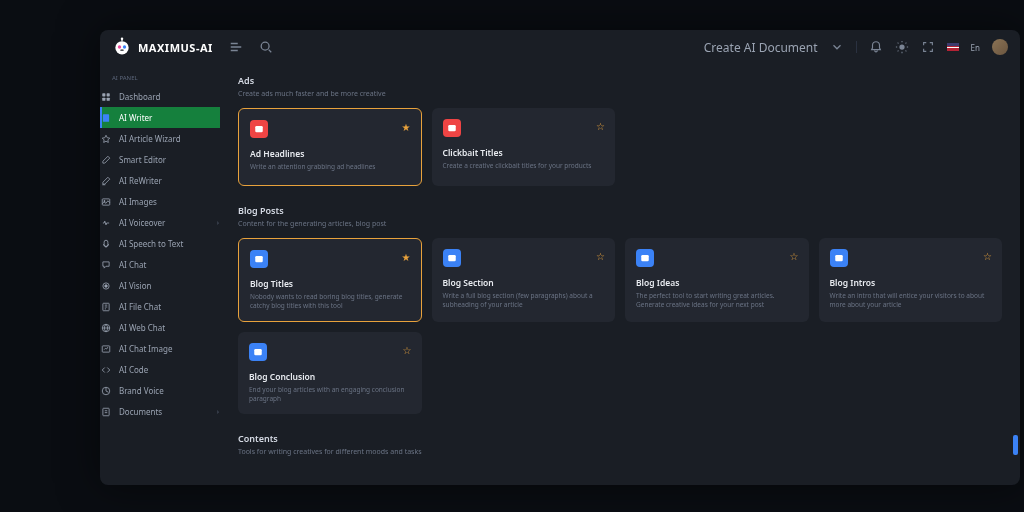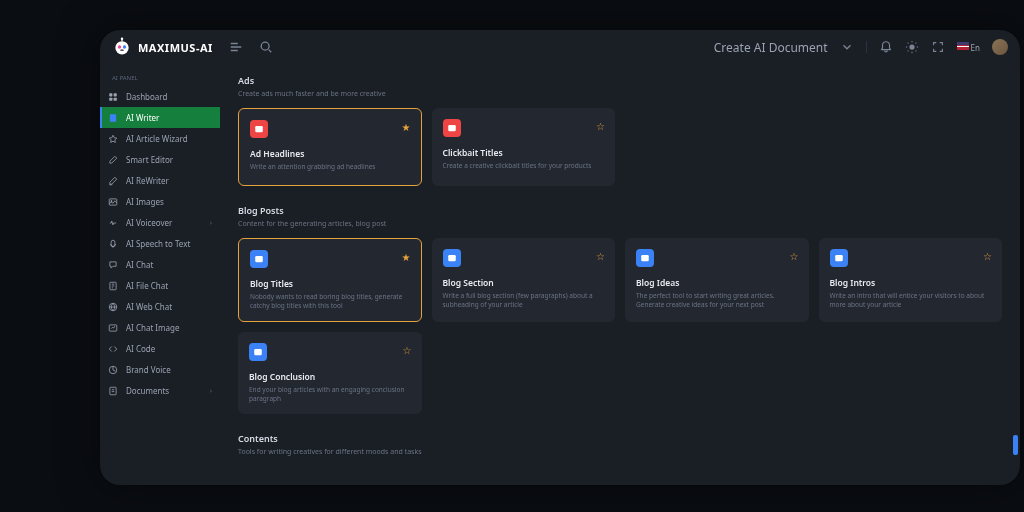--- a/index.html
+++ b/index.html
@@ -1,33 +1,33 @@
 <!DOCTYPE html>
 <html><head>
 <meta charset="utf-8">
 <style>
 *{margin:0;padding:0;box-sizing:border-box;font-family:system-ui,-apple-system,sans-serif}
 body{background:#0a0d12;width:1024px;height:512px;overflow:hidden;position:relative}
-.stage{position:absolute;left:100px;top:30px;width:920px;height:455px;background:#1a1e25;border-radius:20px;overflow:hidden;display:flex;flex-direction:column;box-shadow:0 0 40px rgba(0,0,0,0.5)}
+.stage{position:absolute;left:100px;top:30px;width:920px;height:455px;background:#1a1e25;border-radius:8px;overflow:hidden;display:flex;flex-direction:column;box-shadow:0 0 40px rgba(0,0,0,0.5)}
 .hdr{height:34px;display:flex;align-items:center;padding:0 12px;justify-content:space-between;flex-shrink:0}
 .hdr-l{display:flex;align-items:center;gap:16px}
 .logo{display:flex;align-items:center;gap:6px;color:#fff;font-size:11px;font-weight:700;letter-spacing:0.5px}
 .logo-ico{width:20px;height:20px;position:relative}
 .logo-ico svg{width:100%;height:100%}
 .hdr-ico{width:14px;height:14px;color:#7a8494;cursor:pointer;display:flex;align-items:center;justify-content:center}
 .hdr-r{display:flex;align-items:center;gap:12px}
 .hdr-btn{color:#9aa3b2;font-size:12px;cursor:pointer}
 .hdr-sep{width:1px;height:12px;background:#2a3140}
-.lang{display:flex;gap:2px;color:#9aa3b2;font-size:8px}
+.lang{display:flex;align-items:center;gap:12px;color:#9aa3b2;font-size:8px}
 .flag{width:12px;height:8px;background:linear-gradient(to bottom,#3c3b6e 0 33%,#fff 33% 40%,#b22234 40% 50%,#fff 50% 60%,#b22234 60% 70%,#fff 70% 80%,#b22234 80%)}
 .avatar{width:16px;height:16px;border-radius:50%;background:linear-gradient(135deg,#8b7355,#6b5640)}
 .body{display:flex;flex:1;overflow:hidden}
 .sidebar{width:120px;padding:6px 0;flex-shrink:0;overflow:hidden}
 .sb-h{color:#5a6478;font-size:6px;padding:4px 12px;text-transform:uppercase}
-.sb-item{display:flex;align-items:center;gap:8px;padding:5px 8px;color:#9aa3b2;font-size:8px;cursor:pointer;position:relative}
+.sb-item{display:flex;align-items:center;gap:8px;padding:5px 1px;color:#9aa3b2;font-size:8px;cursor:pointer;position:relative}
 .sb-item.active{background:#15803d;color:#fff}
 .sb-item.active::before{content:"";position:absolute;left:0;top:0;bottom:0;width:2px;background:#3b82f6}
 .sb-item.active .sb-ico{color:#3b82f6}
 .sb-ico{width:10px;height:10px;display:flex;align-items:center;justify-content:center;flex-shrink:0}
 .sb-chev{margin-left:auto;color:#5a6478;font-size:7px}
 .main{flex:1;padding:10px 18px;overflow-y:auto}
 .main::-webkit-scrollbar{width:0}
 .sec-t{color:#d5dae4;font-size:9px;font-weight:600;margin-bottom:2px}
 .sec-s{color:#6a7384;font-size:7px;margin-bottom:10px}
 .grid{display:grid;grid-template-columns:repeat(4,1fr);gap:10px;margin-bottom:18px}
@@ -193,20 +193,29 @@
             <span class="sb-ico">
               <svg viewBox="0 0 16 16" fill="none" stroke="currentColor" stroke-width="1.3">
                 <path d="M3 3h10v7H8l-3 3v-3H3z"></path>
               </svg>
             </span>
             <span>AI Chat</span>
           </div>
           <div class="sb-item">
             <span class="sb-ico">
               <svg viewBox="0 0 16 16" fill="none" stroke="currentColor" stroke-width="1.3">
+                <circle cx="8" cy="8" r="5"></circle>
+                <circle cx="8" cy="8" r="2" fill="currentColor"></circle>
+              </svg>
+            </span>
+            <span>AI Vision</span>
+          </div>
+          <div class="sb-item">
+            <span class="sb-ico">
+              <svg viewBox="0 0 16 16" fill="none" stroke="currentColor" stroke-width="1.3">
                 <rect x="3" y="2" width="10" height="12" rx="1"></rect>
                 <path d="M6 5h4M6 8h4M6 11h2"></path>
               </svg>
             </span>
             <span>AI File Chat</span>
           </div>
           <div class="sb-item">
             <span class="sb-ico">
               <svg viewBox="0 0 16 16" fill="none" stroke="currentColor" stroke-width="1.3">
                 <circle cx="8" cy="8" r="6"></circle>

